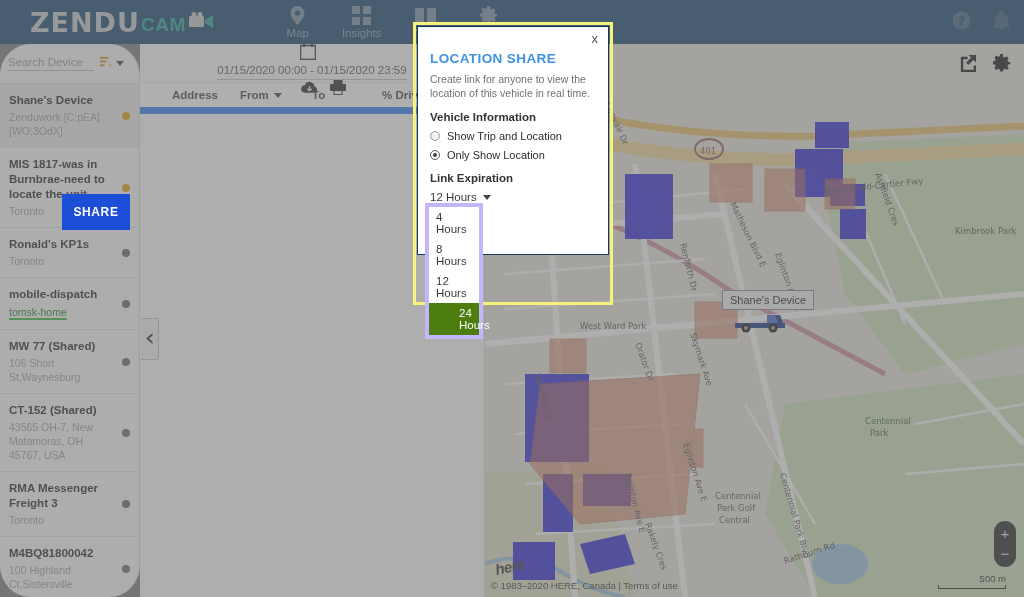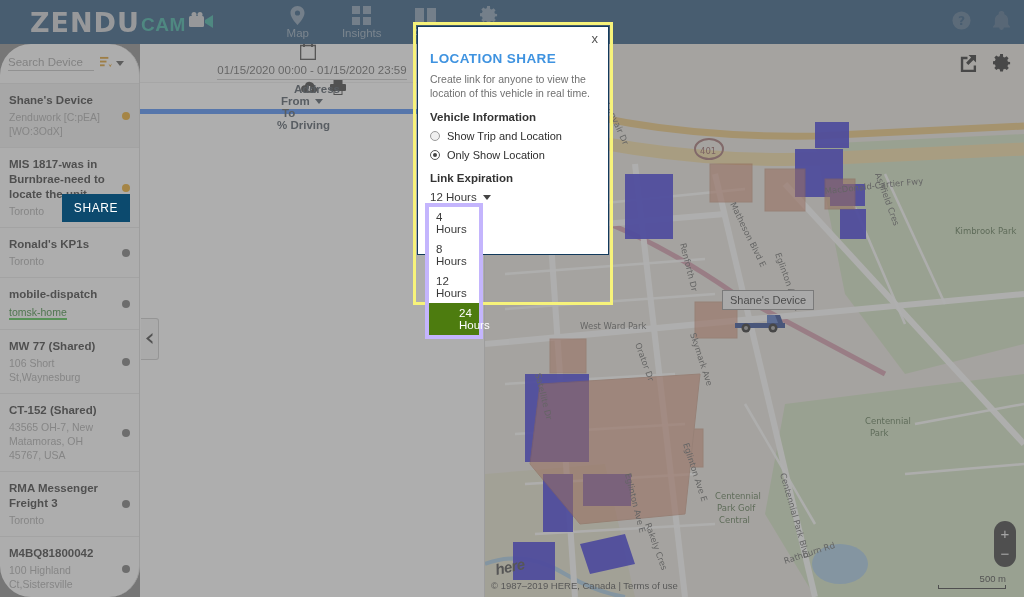--- a/index.html
+++ b/index.html
@@ -102,22 +102,22 @@
   .cal-ic { margin-right: 8px; }
   .date-val {
     font-size: 11.5px; color: #5c5c5c; border-bottom: 1px solid #c4c4c4;
     padding-bottom: 3px; flex: 1;
   }
   .date-acts { display: flex; align-items: center; margin-left: 10px; }
   .date-acts .da { margin-left: 12px; cursor: pointer; }
 
   .thead {
     height: 32px; display: flex; align-items: center;
-    border-top: 1px solid #ececec; border-bottom: 5px solid #3b82f6;
-    padding-left: 10px; background: #fff; flex-direction: column;
+    border-top: 1px solid #ececec; border-bottom: 7px solid #3b82f6;
+    padding-left: 10px; background: #fff;
   }
   .th { font-size: 11.5px; font-weight: bold; color: #3f4a55; display: flex; align-items: center; }
   .th.c-addr { width: 90px; padding-left: 22px; }
   .th.c-from { width: 72px; }
   .th.c-to { width: 70px; }
   .th.c-pct { width: 80px; }
   .th .sc { width:0;height:0;border-left:4px solid transparent;border-right:4px solid transparent;border-top:5px solid #3f4a55;margin-left:5px; }
 
   .nodata {
     margin: 10px 8px 0 8px; height: 42px; background: #e3f0f9;
@@ -198,25 +198,26 @@
   }
   .radio-row span { font-size: 11px; color: #2e2e2e; }
 
   .sel-box {
     margin-top: 7px; font-size: 11.5px; color: #3a3a3a;
     display: inline-flex; align-items: center; cursor: pointer;
   }
   .sel-box .cd { width:0;height:0;border-left:4px solid transparent;border-right:4px solid transparent;border-top:5px solid #444;margin-left:6px; }
 
   .share-btn {
-    position: absolute; left: 62px; top: 194px; width: 68px; height: 28px;
-    background: #0c4a6e; color: #fff; font-size: 12px; letter-spacing: .6px;
+    position: absolute; left: 62px; top: 194px; width: 68px; height: 36px;
+    background: #1d4ed8; color: #fff; font-size: 12px; letter-spacing: .6px;
     display: flex; align-items: center; justify-content: center;
     cursor: pointer; z-index: 86; border: none;
     font-family: "Liberation Sans", sans-serif;
+    font-weight: bold;
   }
 
   .dd {
     position: absolute; left: 425px; top: 203px; width: 58px;
     background: #ffffff; border: 4px solid #c4b5fd; z-index: 90;
   }
   .dd-opt { font-size: 11.5px; color: #3a3a3a; padding: 4px 7px; cursor: pointer; }
   .dd-opt.hl { background: #4d7c0f; color: #fff; padding-left: 30px; }
 </style>
 </head>
@@ -515,21 +516,21 @@
         <circle cx="40" cy="21" r="2" fill="#999"></circle>
       </svg>
     </div>
 
     <div class="zoomctl">
       <div>+</div>
       <div>−</div>
     </div>
 
     <div class="herelogo">here</div>
-    <div class="attrib">© 1987–2019 HERE, Canada | Terms of use</div>
+    <div class="attrib">© 1983–2020 HERE, Canada | Terms of use</div>
     <div class="scalebar">
       <div class="sb-txt">500 m</div>
       <div class="sb-ln"></div>
     </div>
   </div>
 
   <div class="dim-layer"></div>
 
   <div class="modal-hl"></div>
 

